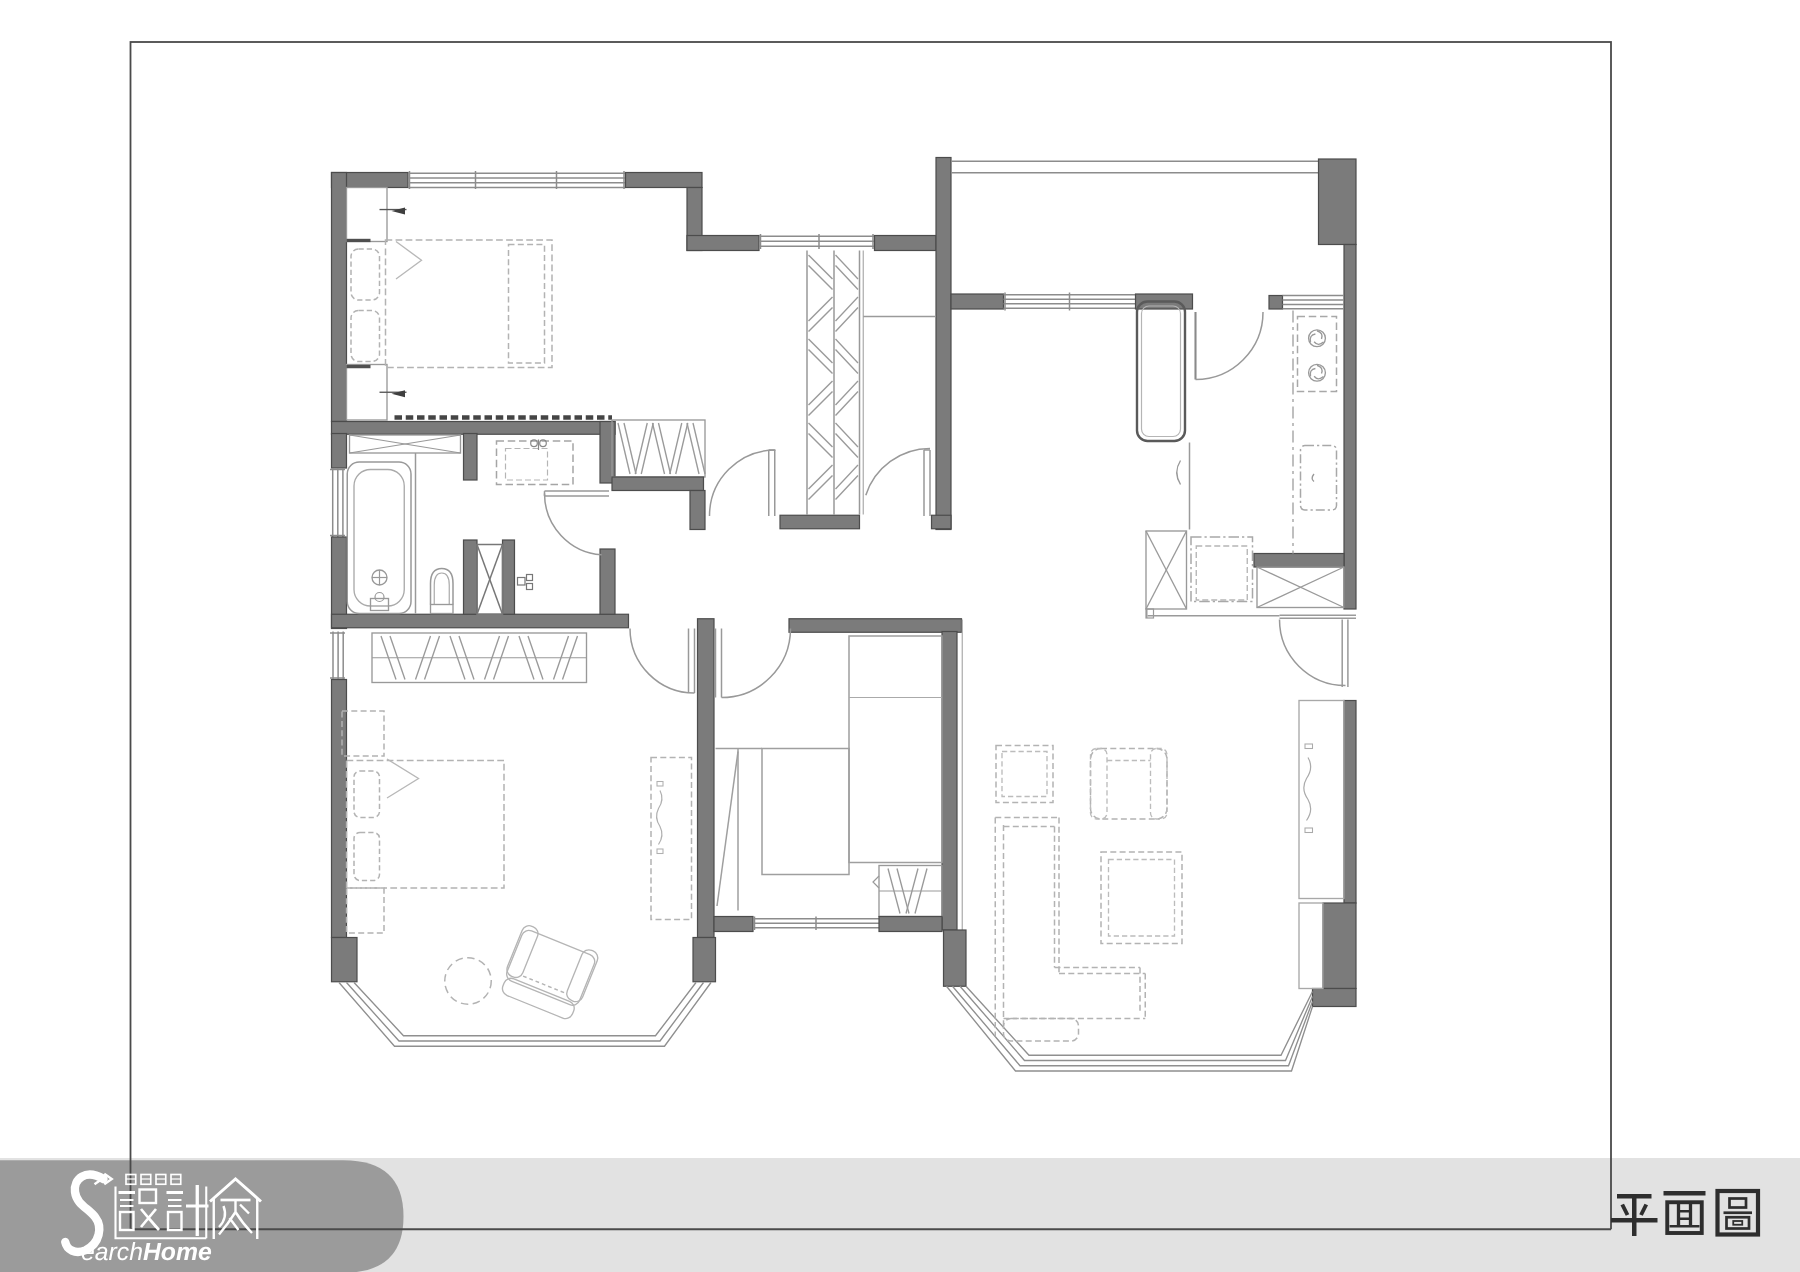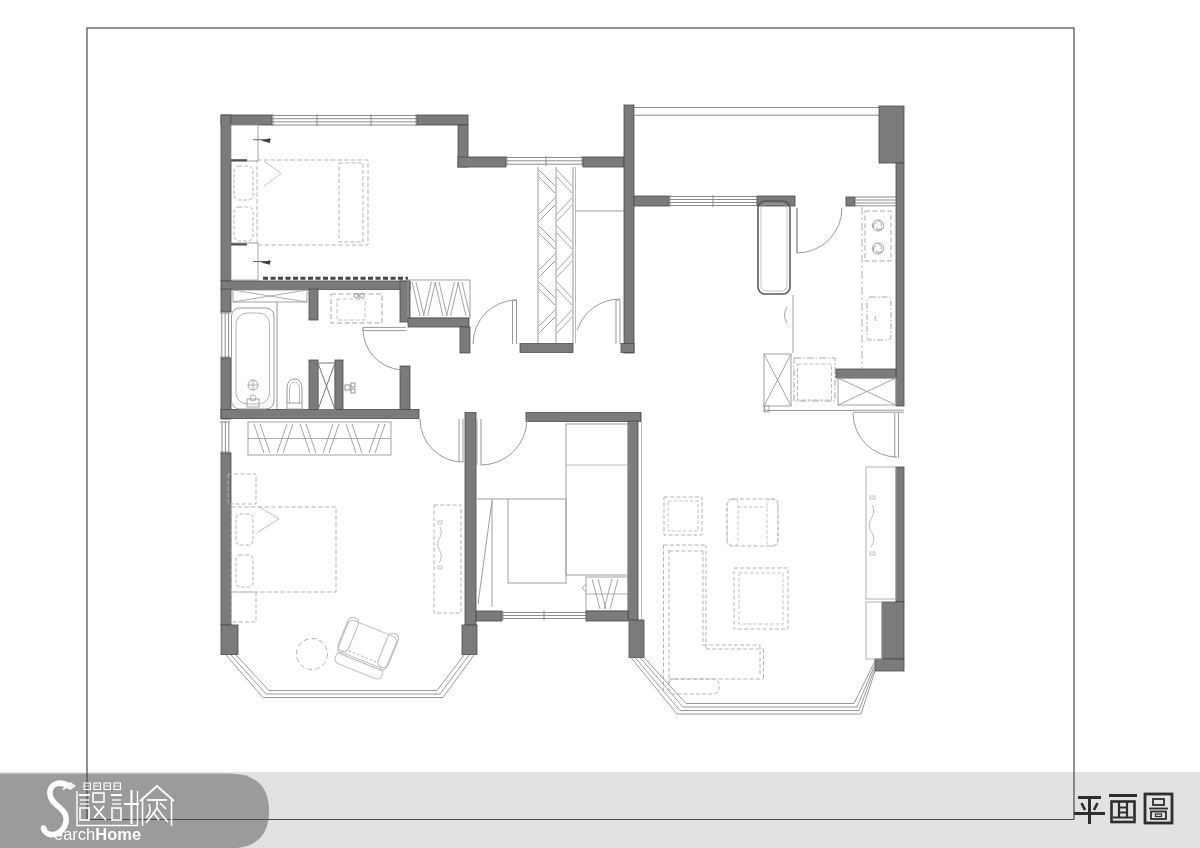--- a/index.html
+++ b/index.html
@@ -1,16 +1,16 @@
 <!DOCTYPE html>
 <html><head>
 <meta charset="utf-8">
 <style>
 html,body{margin:0;padding:0;background:#ffffff;width:1200px;height:848px;overflow:hidden;}
-#plan{position:relative;width:1160px;height:848px;font-family:"Liberation Sans",sans-serif;}
+#plan{position:relative;width:1160px;height:848px;font-family:"Liberation Sans",sans-serif;font-style:italic;}
 </style>
 </head>
 <body>
 
 <div id="plan">
 <svg width="1200" height="848" viewBox="0 0 1200 848">
 
 <rect x="0" y="0" width="1200" height="848" fill="#ffffff"></rect>
 
 <rect x="87" y="28" width="987" height="791.5" fill="none" stroke="#4a4a4a" stroke-width="1.2"></rect>

